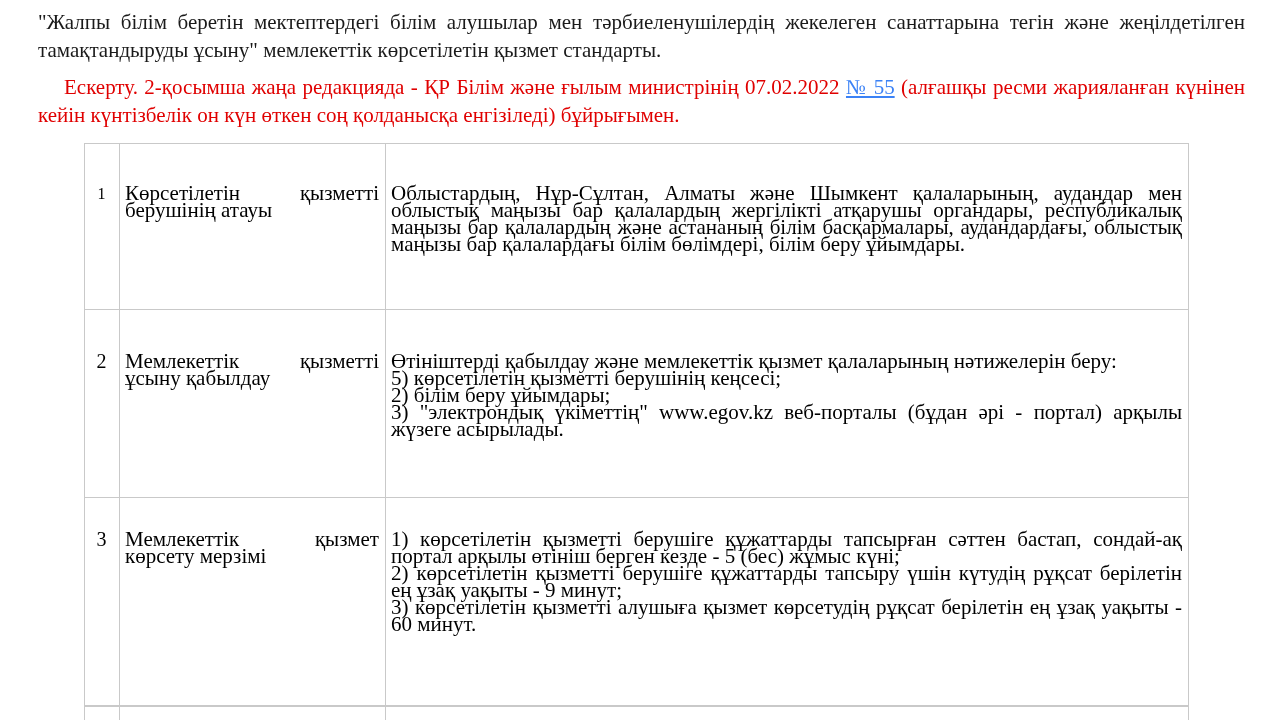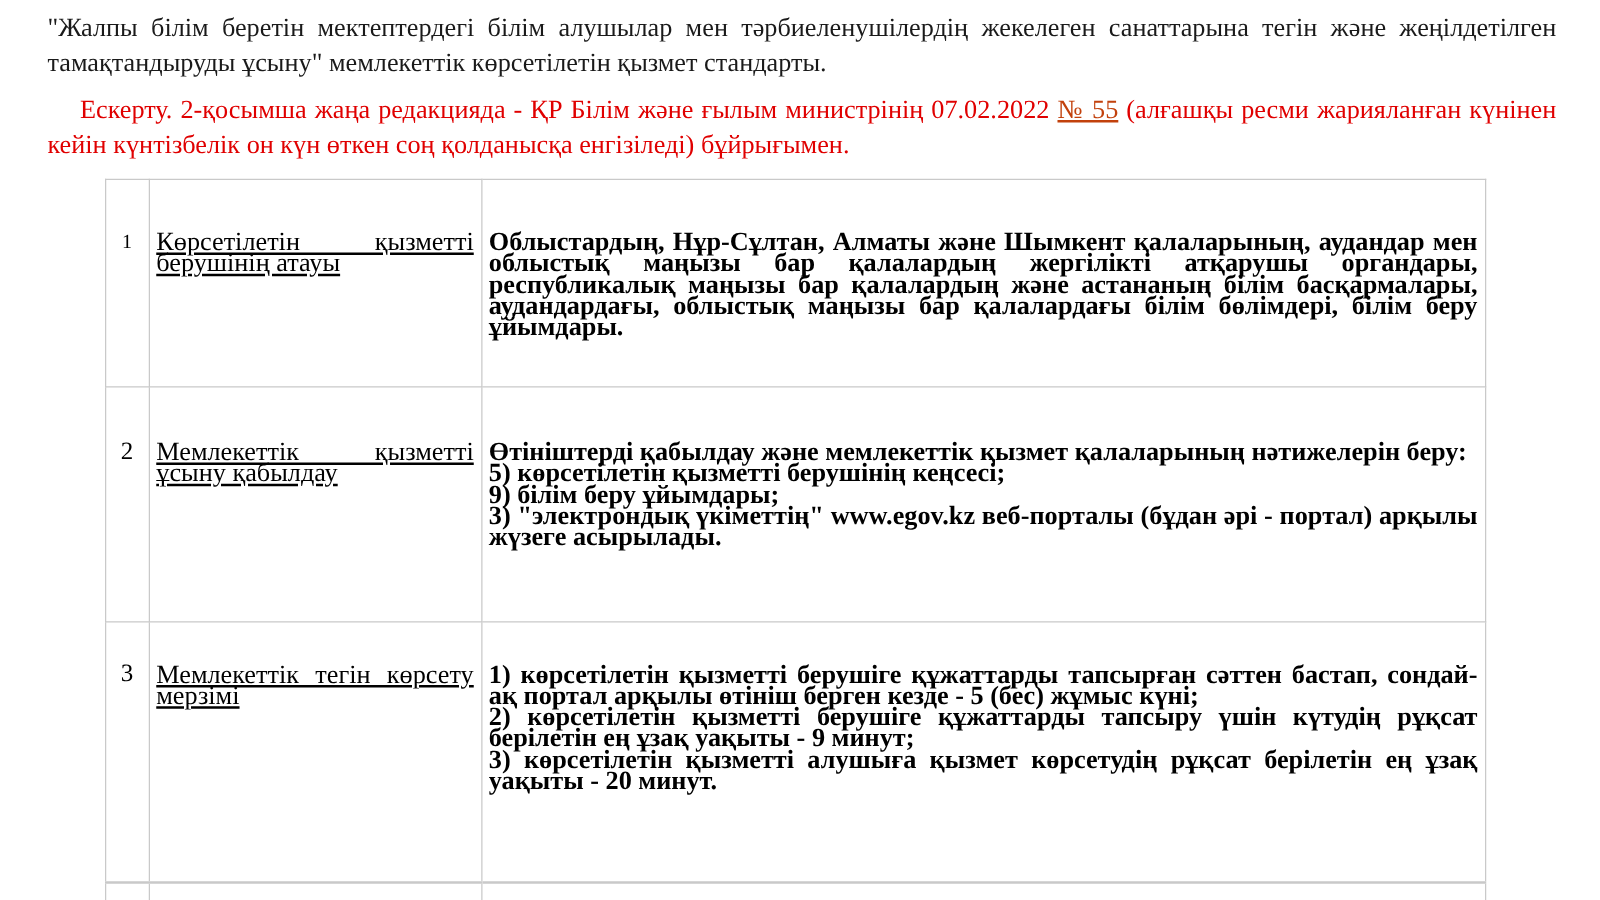--- a/index.html
+++ b/index.html
@@ -24,21 +24,21 @@
   }
   .note {
     margin: 9px 0 0 0;
     font-size: 21px;
     line-height: 28px;
     text-align: justify;
     text-indent: 26px;
     color: #e00000;
   }
   .note a {
-    color: #c2410c;
+    color: #3b82f6;
     text-decoration: underline;
     cursor: pointer;
   }
   table.std {
     border-collapse: collapse;
     table-layout: fixed;
     margin: 14px 0 0 46px;
     width: 1104px;
     font-size: 21px;
     line-height: 17px;
@@ -47,23 +47,23 @@
   table.std col.c-label { width: 266px; }
   table.std col.c-text  { width: 803px; }
   table.std td {
     border: 1px solid #c9c9c9;
     vertical-align: top;
     box-sizing: border-box;
     padding: 0 6px 0 5px;
     overflow: hidden;
   }
   td.num { text-align: center; font-size: 20px; }
-  td.label { text-align: justify; text-decoration: underline; }
+  td.label { text-align: justify; }
   td.content { text-align: justify; }
-  td.content .line { text-align: justify; font-weight: bold; }
+  td.content .line { text-align: justify; }
   tr.row-1 td { height: 166px; padding-top: 41px; }
   tr.row-1 td.num { font-size: 16px; }
   tr.row-2 td { height: 188px; padding-top: 43px; }
   tr.row-3 td { height: 208px; padding-top: 33px; border-bottom: 2px solid #c9c9c9; }
   tr.row-stub td { height: 14px; border-bottom: none; padding: 0; }
 </style>
 </head>
 <body>
 
 <div class="doc">
@@ -87,32 +87,32 @@
         <div class="line">Облыстардың, Нұр-Сұлтан, Алматы және Шымкент қалаларының, аудандар мен облыстық маңызы бар қалалардың жергілікті атқарушы органдары, республикалық маңызы бар қалалардың және астананың білім басқармалары, аудандардағы, облыстық маңызы бар қалалардағы білім бөлімдері, білім беру ұйымдары.</div>
       </td>
     </tr>
 
     <tr class="row-2">
       <td class="num">2</td>
       <td class="label">Мемлекеттік қызметті ұсыну қабылдау</td>
       <td class="content">
         <div class="line">Өтініштерді қабылдау және мемлекеттік қызмет қалаларының нәтижелерін беру:</div>
         <div class="line">5) көрсетілетін қызметті берушінің кеңсесі;</div>
-        <div class="line">9) білім беру ұйымдары;</div>
+        <div class="line">2) білім беру ұйымдары;</div>
         <div class="line">3) "электрондық үкіметтің" www.egov.kz веб-порталы (бұдан әрі - портал) арқылы жүзеге асырылады.</div>
       </td>
     </tr>
 
     <tr class="row-3">
       <td class="num">3</td>
-      <td class="label">Мемлекеттік тегін көрсету мерзімі</td>
+      <td class="label">Мемлекеттік қызмет көрсету мерзімі</td>
       <td class="content">
         <div class="line">1) көрсетілетін қызметті берушіге құжаттарды тапсырған сәттен бастап, сондай-ақ портал арқылы өтініш берген кезде - 5 (бес) жұмыс күні;</div>
         <div class="line">2) көрсетілетін қызметті берушіге құжаттарды тапсыру үшін күтудің рұқсат берілетін ең ұзақ уақыты - 9 минут;</div>
-        <div class="line">3) көрсетілетін қызметті алушыға қызмет көрсетудің рұқсат берілетін ең ұзақ уақыты - 20 минут.</div>
+        <div class="line">3) көрсетілетін қызметті алушыға қызмет көрсетудің рұқсат берілетін ең ұзақ уақыты - 60 минут.</div>
       </td>
     </tr>
 
     <tr class="row-stub">
       <td></td>
       <td></td>
       <td></td>
     </tr>
   </tbody>
     </table>

